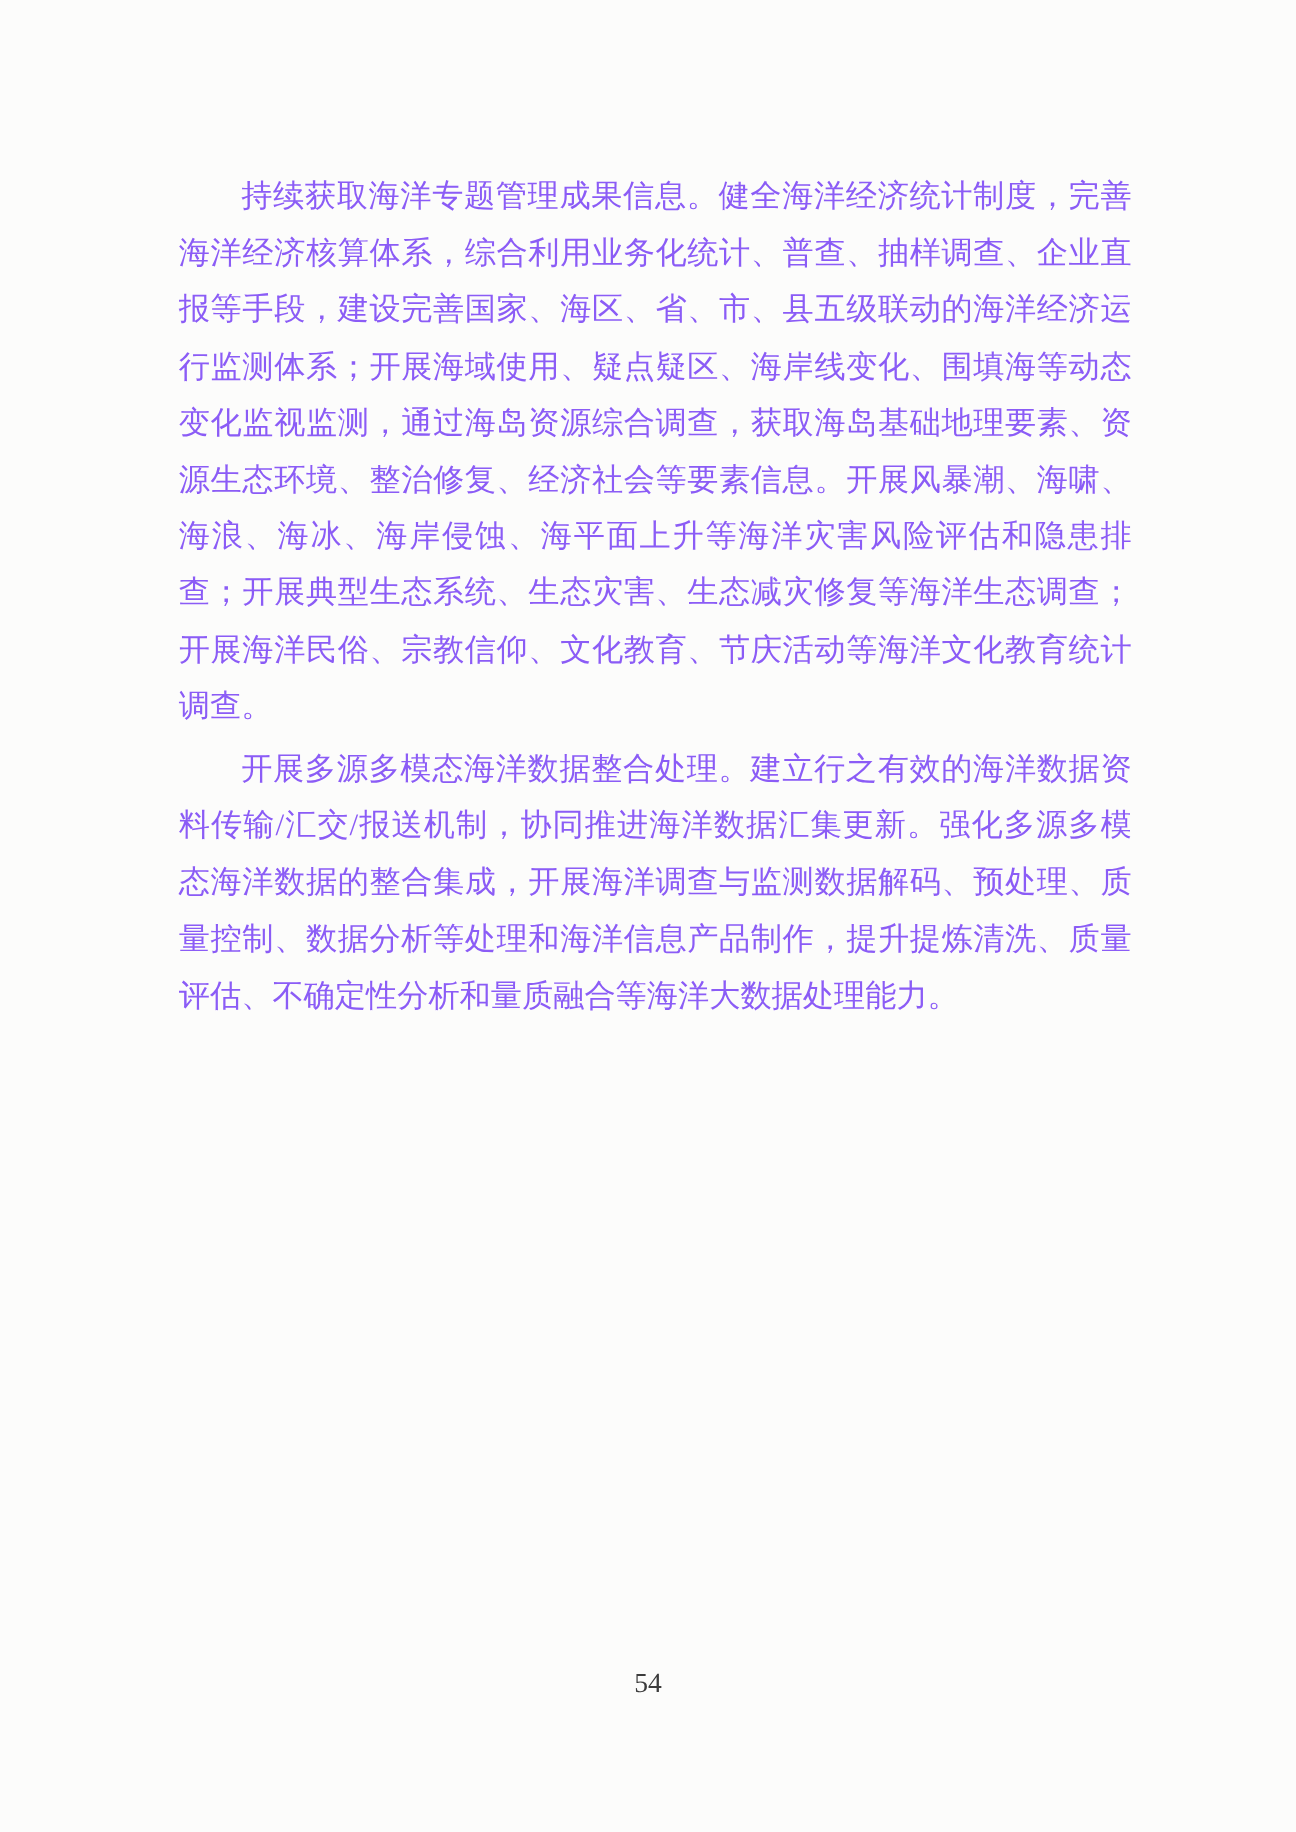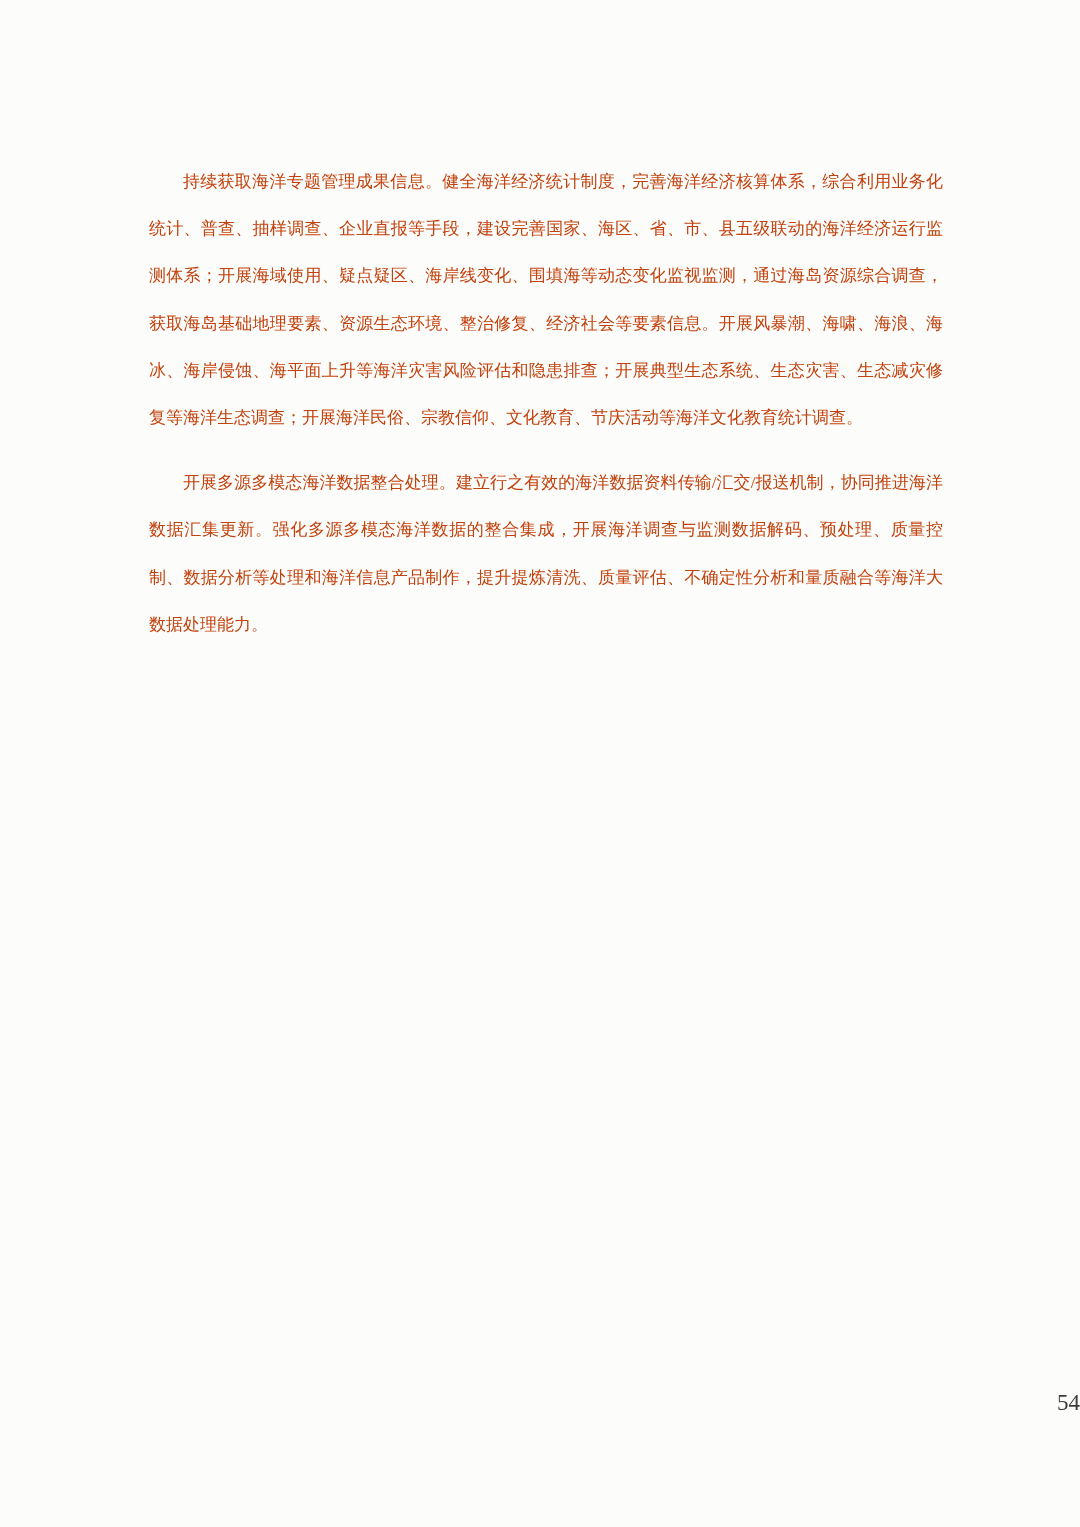--- a/index.html
+++ b/index.html
@@ -15,46 +15,46 @@
     overflow: hidden;
     font-family: "Liberation Serif", serif;
   }
   .content {
     position: absolute;
     left: 149px;
     top: 140px;
     width: 794px;
   }
   .para {
-    font-size: 17px;
+    font-size: 26px;
     line-height: 47.2px;
-    color: #c2410c;
+    color: #8b5cf6;
     text-align: justify;
     text-align-last: left;
     text-indent: 2em;
-    margin: 18px 0 5px 0;
+    margin: 0 0 5px 0;
     word-break: break-all;
   }
   .heading {
     font-family: "Liberation Sans", sans-serif;
     font-weight: 700;
     font-size: 27.5px;
     line-height: 47.2px;
     color: #2d2d2d;
     text-indent: 1em;
     margin: 0;
     padding: 10px 0 4px 0;
     letter-spacing: 1px;
   }
   .page-number {
     position: absolute;
     left: 0;
     top: 1390px;
     width: 100%;
-    text-align: right;
+    text-align: center;
     font-size: 23px;
     color: #3c3c3c;
   }
 </style>
 </head>
 <body>
 
 <div class="page">
   <div class="content" id="content">
       <div class="para">持续获取海洋专题管理成果信息。健全海洋经济统计制度，完善海洋经济核算体系，综合利用业务化统计、普查、抽样调查、企业直报等手段，建设完善国家、海区、省、市、县五级联动的海洋经济运行监测体系；开展海域使用、疑点疑区、海岸线变化、围填海等动态变化监视监测，通过海岛资源综合调查，获取海岛基础地理要素、资源生态环境、整治修复、经济社会等要素信息。开展风暴潮、海啸、海浪、海冰、海岸侵蚀、海平面上升等海洋灾害风险评估和隐患排查；开展典型生态系统、生态灾害、生态减灾修复等海洋生态调查；开展海洋民俗、宗教信仰、文化教育、节庆活动等海洋文化教育统计调查。</div>

